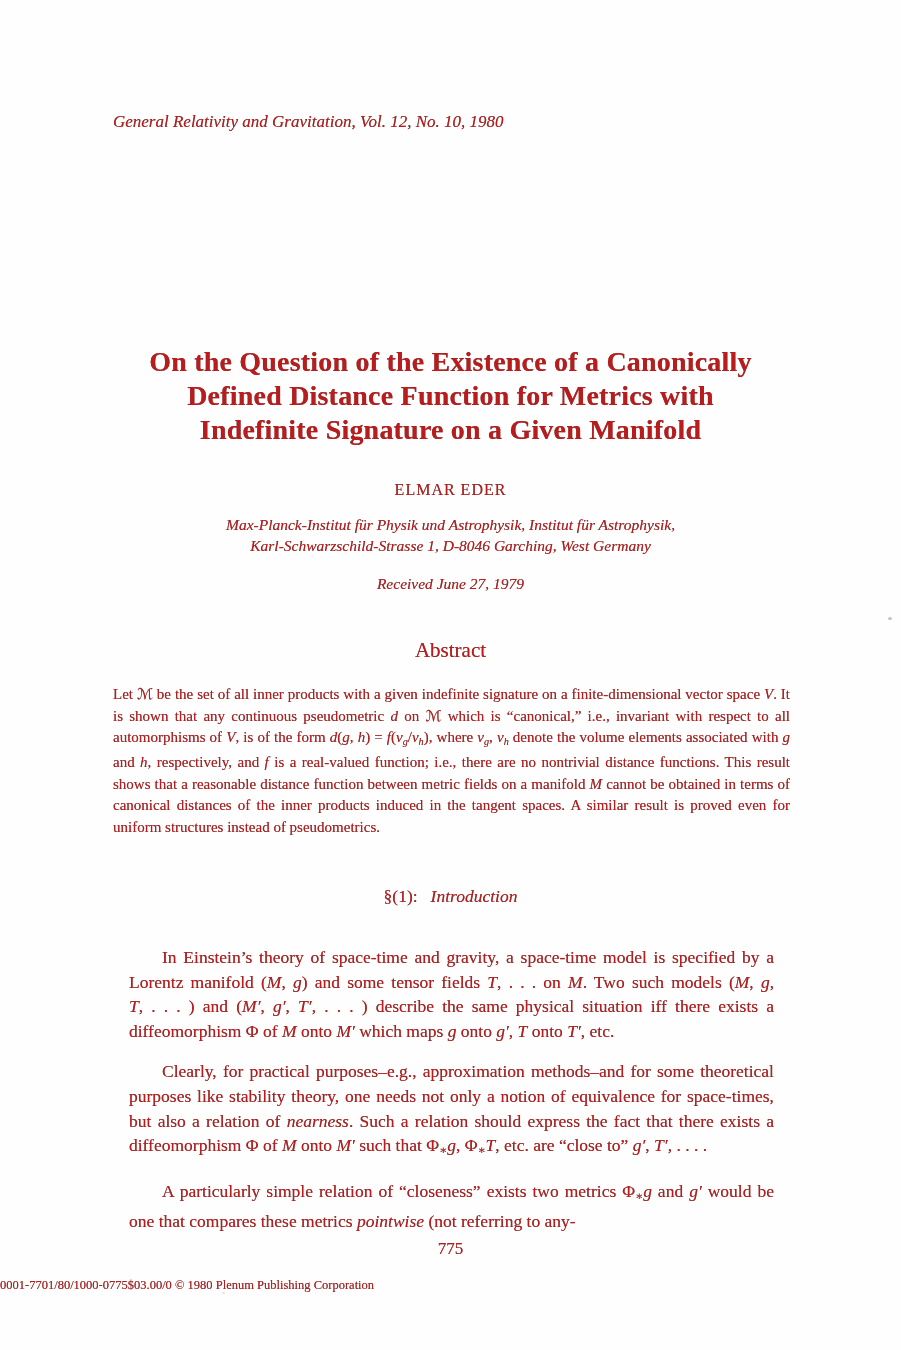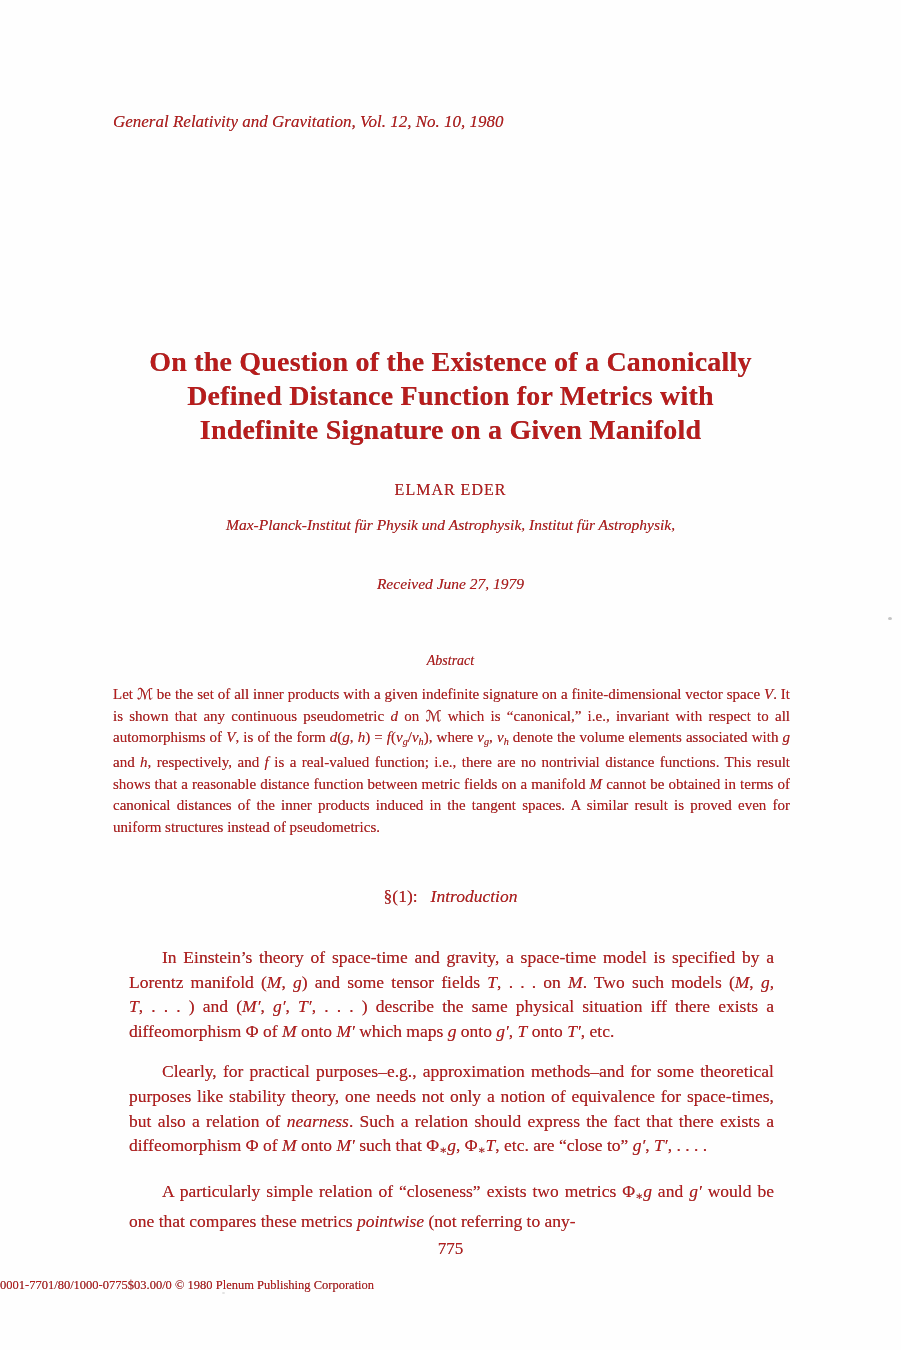--- a/index.html
+++ b/index.html
@@ -30,21 +30,21 @@
     position:absolute; top:514px; left:0; width:100%;
     text-align:center; font-style:italic; font-size:15.5px; line-height:21px;
   }
   .affiliation span { display:block; }
   .received {
     position:absolute; top:575px; left:0; width:100%;
     text-align:center; font-style:italic; font-size:15.5px;
   }
   .abstract-heading {
     position:absolute; top:638px; left:0; width:100%;
-    text-align:center; font-style:italic; font-size:14px;margin-top:15px;
+    text-align:center; font-size:21px;
   }
   .abstract {
     position:absolute; top:684px; left:113px; width:677px;
     font-size:15px; line-height:21.5px; text-align:justify;
   }
   .section-heading {
     position:absolute; top:886px; left:0; width:100%;
     text-align:center; font-size:17.5px;
   }
   .section-heading .sec-title { font-style:italic; margin-left:13px; }
@@ -82,20 +82,21 @@
   <h1 class="title">
     <span>On the Question of the Existence of a Canonically</span>
     <span>Defined Distance Function for Metrics with</span>
     <span>Indefinite Signature on a Given Manifold</span>
   </h1>
 
   <div class="author">ELMAR EDER</div>
 
   <div class="affiliation">
     <span>Max-Planck-Institut für Physik und Astrophysik, Institut für Astrophysik,</span>
+    <span>Karl-Schwarzschild-Strasse 1, D-8046 Garching, West Germany</span>
   </div>
 
   <div class="received">Received June 27, 1979</div>
 
   <div class="abstract-heading">Abstract</div>
 
   <div class="abstract"><span>Let </span><span class="rfrak">ℳ</span><span> be the set of all inner products with a given indefinite signature on a finite-dimensional vector space </span><span class="ri">V</span><span>. It is shown that any continuous pseudometric </span><span class="ri">d</span><span> on </span><span class="rfrak">ℳ</span><span> which is “canonical,” i.e., invariant with respect to all automorphisms of </span><span class="ri">V</span><span>, is of the form </span><span class="ri">d</span><span>(</span><span class="ri">g</span><span>, </span><span class="ri">h</span><span>) = </span><span class="ri">f</span><span>(</span><span class="ri">v</span><span class="ri rsub">g</span><span>/</span><span class="ri">v</span><span class="ri rsub">h</span><span>), where </span><span class="ri">v</span><span class="ri rsub">g</span><span>, </span><span class="ri">v</span><span class="ri rsub">h</span><span> denote the volume elements associated with </span><span class="ri">g</span><span> and </span><span class="ri">h</span><span>, respectively, and </span><span class="ri">f</span><span> is a real-valued function; i.e., there are no nontrivial distance functions. This result shows that a reasonable distance function between metric fields on a manifold </span><span class="ri">M</span><span> cannot be obtained in terms of canonical distances of the inner products induced in the tangent spaces. A similar result is proved even for uniform structures instead of pseudometrics.</span></div>
 
   <div class="section-heading">
     <span class="sec-prefix">§(1):</span><span class="sec-title">Introduction</span>

